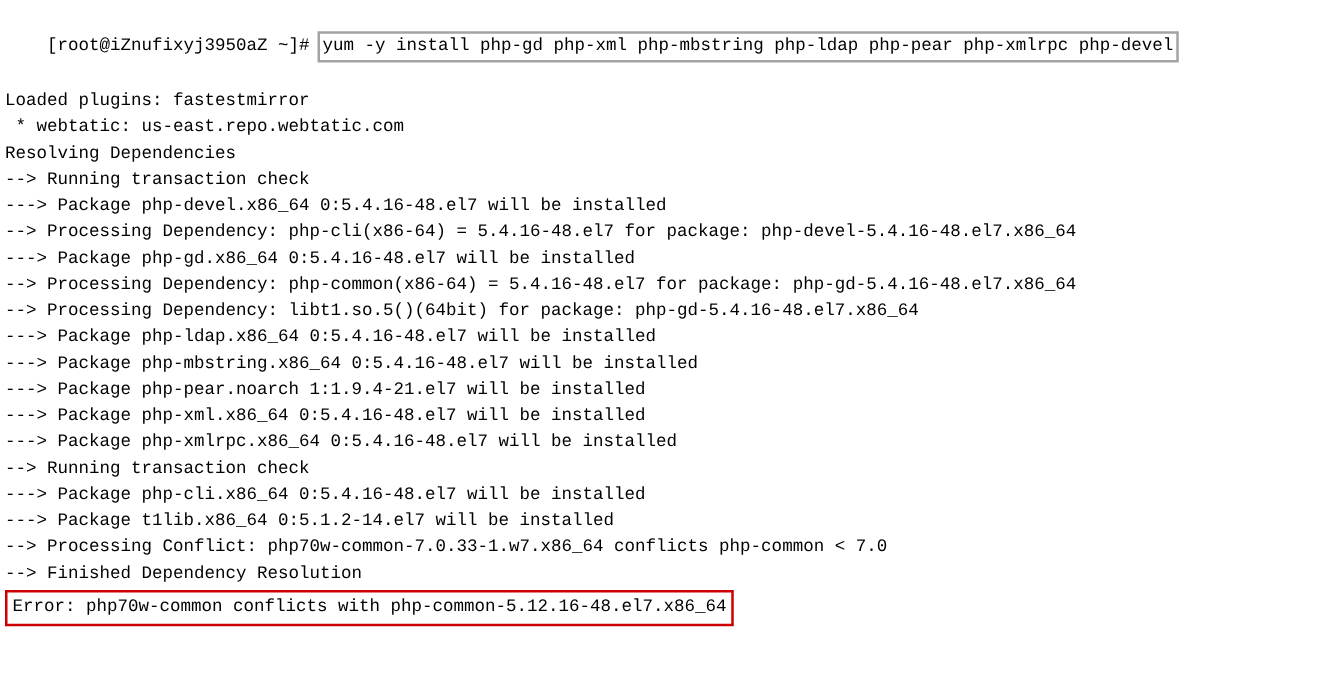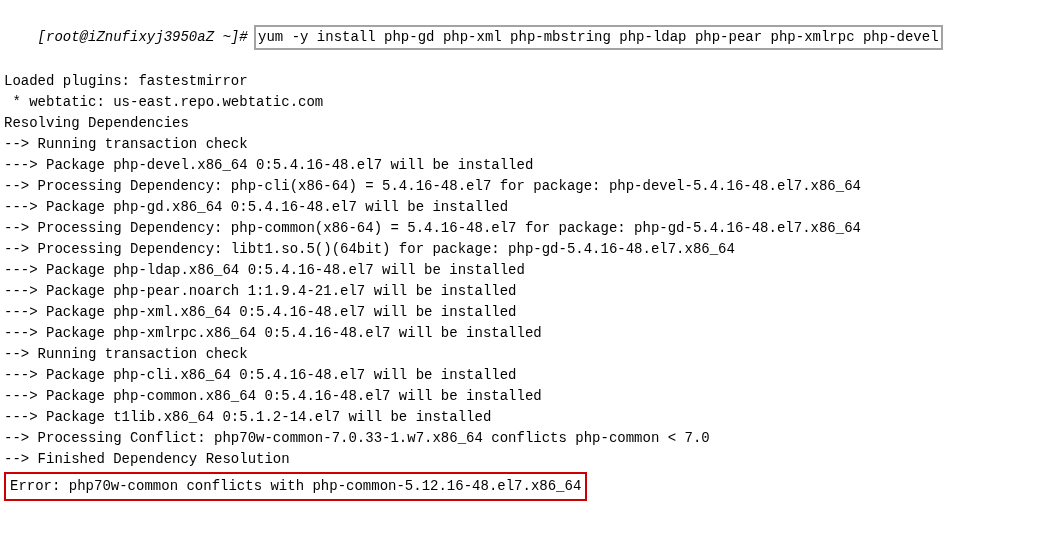--- a/index.html
+++ b/index.html
@@ -27,46 +27,45 @@
       margin-left: -2px;
     }
     .error-box {
       border: 2px solid #cc0000;
       display: inline-block;
       padding: 2px 4px;
       margin-top: 2px;
     }
     .prompt-segment {
       display: inline;
-      font-style: italic;
     }
   </style>
 </head>
 <body>
 
 <div>
   <div class="line">
     <span class="prompt-segment">[root@iZnufixyj3950aZ ~]# </span><span class="prompt-box">yum -y install php-gd php-xml php-mbstring php-ldap php-pear php-xmlrpc php-devel</span>
   </div>
   <div class="line">Loaded plugins: fastestmirror</div>
   <div class="line"> * webtatic: us-east.repo.webtatic.com</div>
   <div class="line">Resolving Dependencies</div>
   <div class="line">--&gt; Running transaction check</div>
   <div class="line">---&gt; Package php-devel.x86_64 0:5.4.16-48.el7 will be installed</div>
   <div class="line">--&gt; Processing Dependency: php-cli(x86-64) = 5.4.16-48.el7 for package: php-devel-5.4.16-48.el7.x86_64</div>
   <div class="line">---&gt; Package php-gd.x86_64 0:5.4.16-48.el7 will be installed</div>
   <div class="line">--&gt; Processing Dependency: php-common(x86-64) = 5.4.16-48.el7 for package: php-gd-5.4.16-48.el7.x86_64</div>
   <div class="line">--&gt; Processing Dependency: libt1.so.5()(64bit) for package: php-gd-5.4.16-48.el7.x86_64</div>
   <div class="line">---&gt; Package php-ldap.x86_64 0:5.4.16-48.el7 will be installed</div>
+  <div class="line">---&gt; Package php-mbstring.x86_64 0:5.4.16-48.el7 will be installed</div>
   <div class="line">---&gt; Package php-pear.noarch 1:1.9.4-21.el7 will be installed</div>
   <div class="line">---&gt; Package php-xml.x86_64 0:5.4.16-48.el7 will be installed</div>
   <div class="line">---&gt; Package php-xmlrpc.x86_64 0:5.4.16-48.el7 will be installed</div>
   <div class="line">--&gt; Running transaction check</div>
   <div class="line">---&gt; Package php-cli.x86_64 0:5.4.16-48.el7 will be installed</div>
-  <div class="line">---&gt; Package php-common.x86_64 0:5.4.16-48.el7 will be installed</div>
   <div class="line">---&gt; Package t1lib.x86_64 0:5.1.2-14.el7 will be installed</div>
   <div class="line">--&gt; Processing Conflict: php70w-common-7.0.33-1.w7.x86_64 conflicts php-common &lt; 7.0</div>
   <div class="line">--&gt; Finished Dependency Resolution</div>
   <div class="error-box">
     <div class="line">Error: php70w-common conflicts with php-common-5.12.16-48.el7.x86_64</div>
     
     
   </div>
   
 </div>

